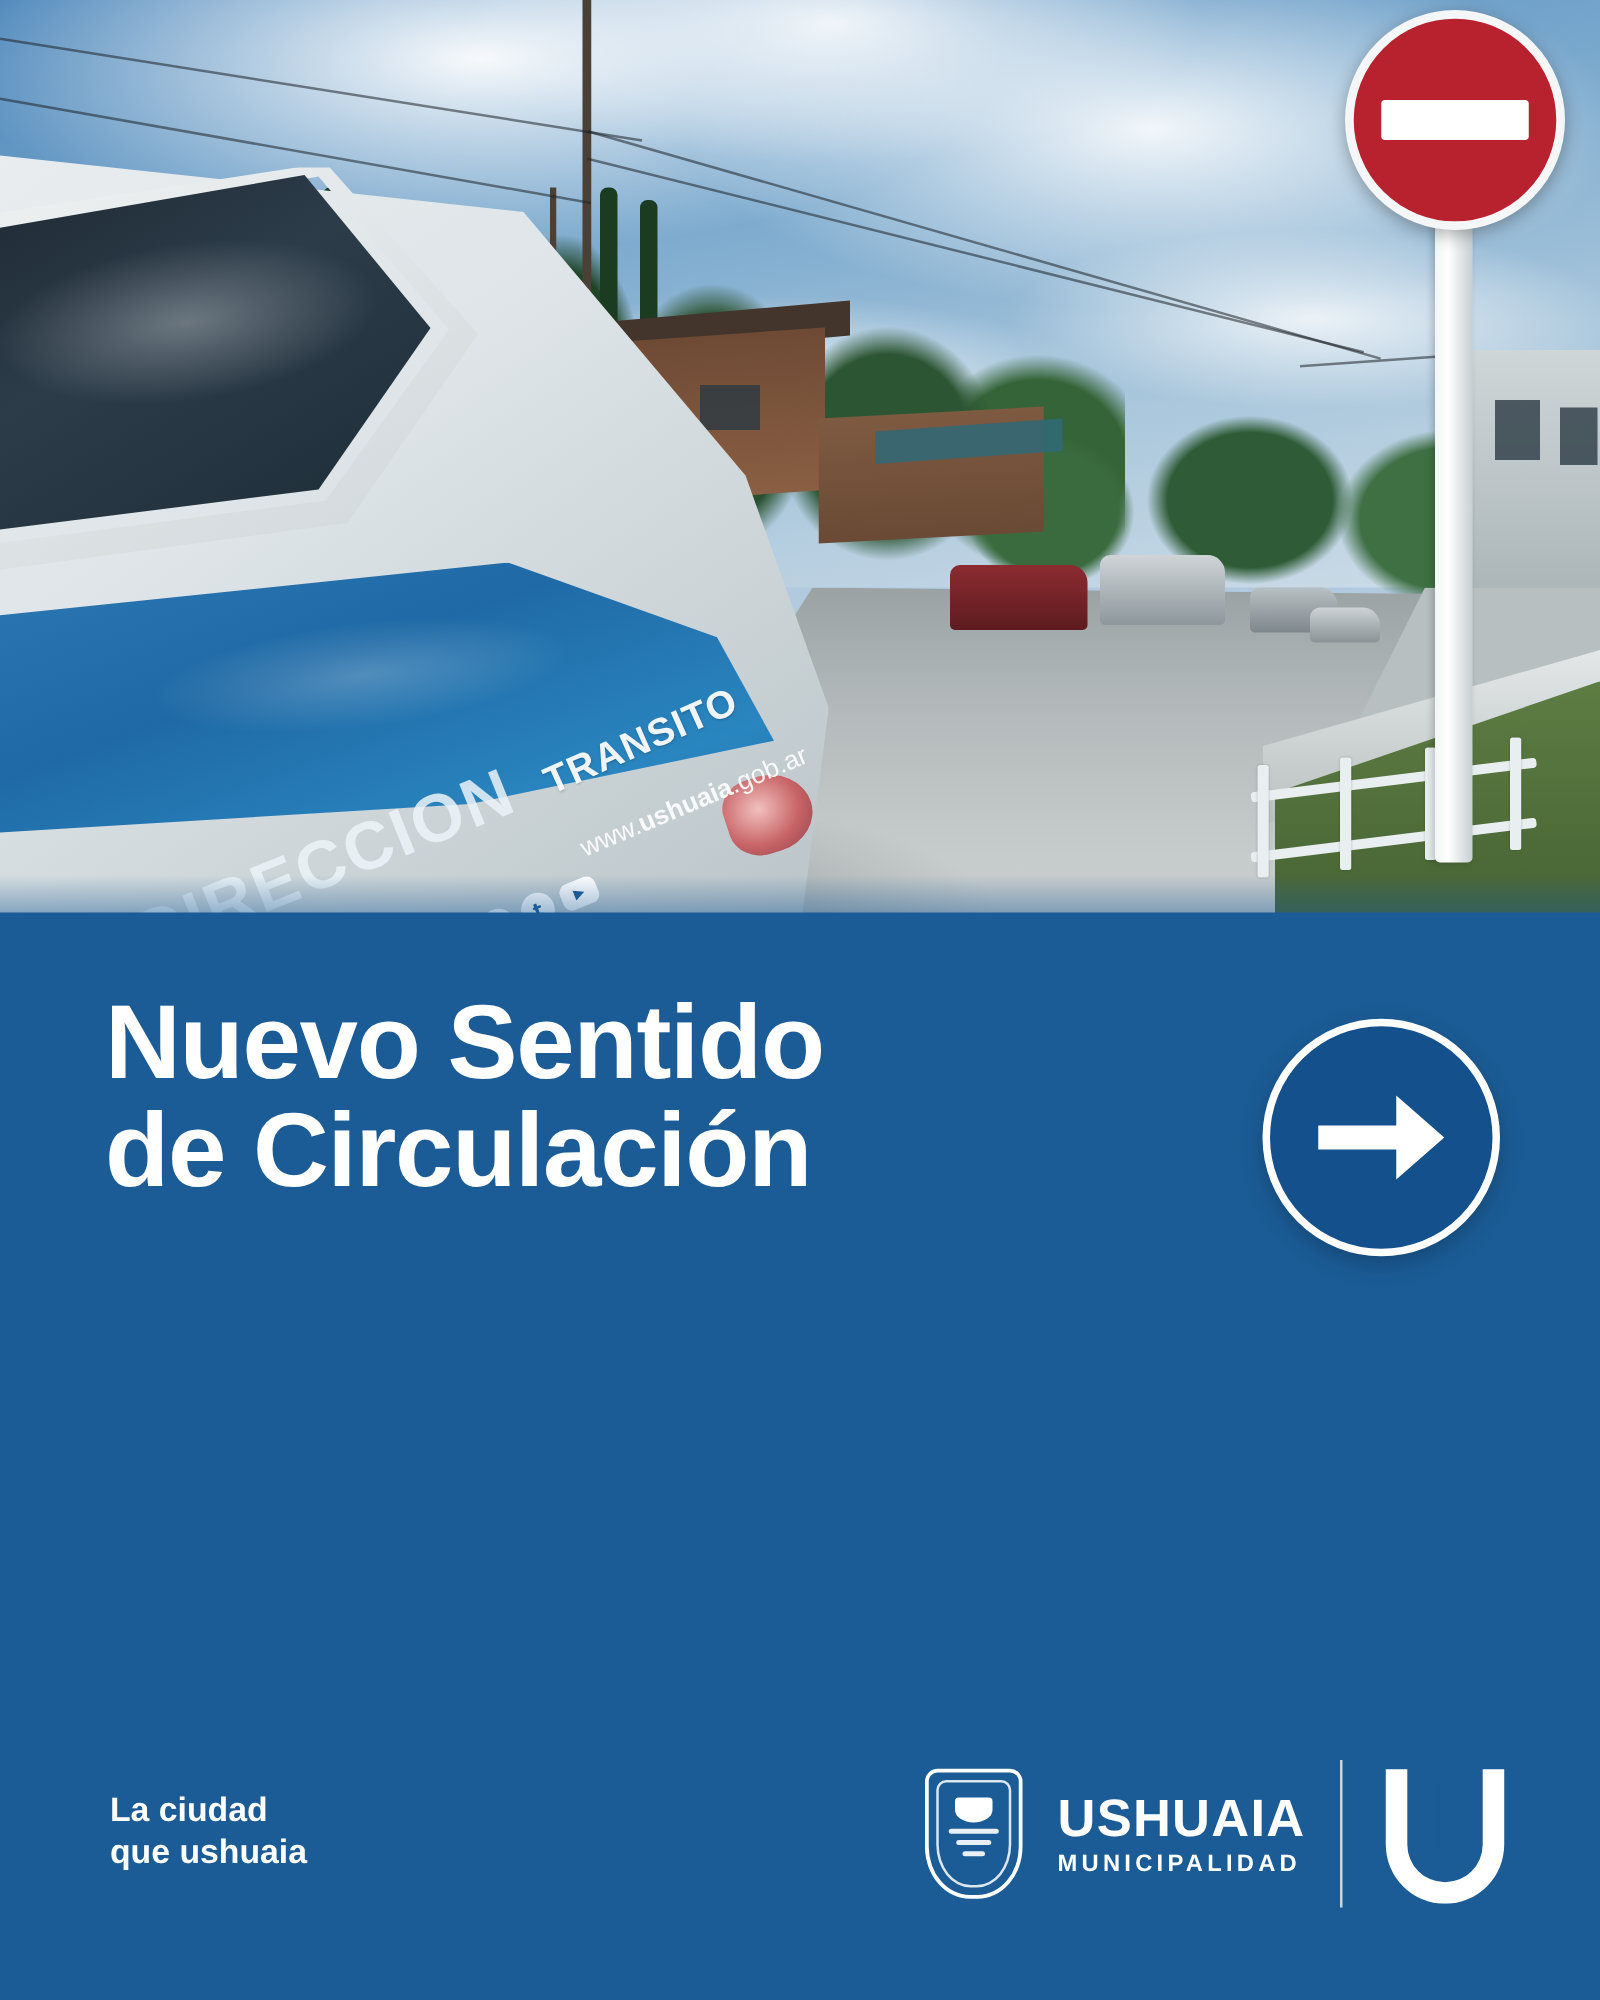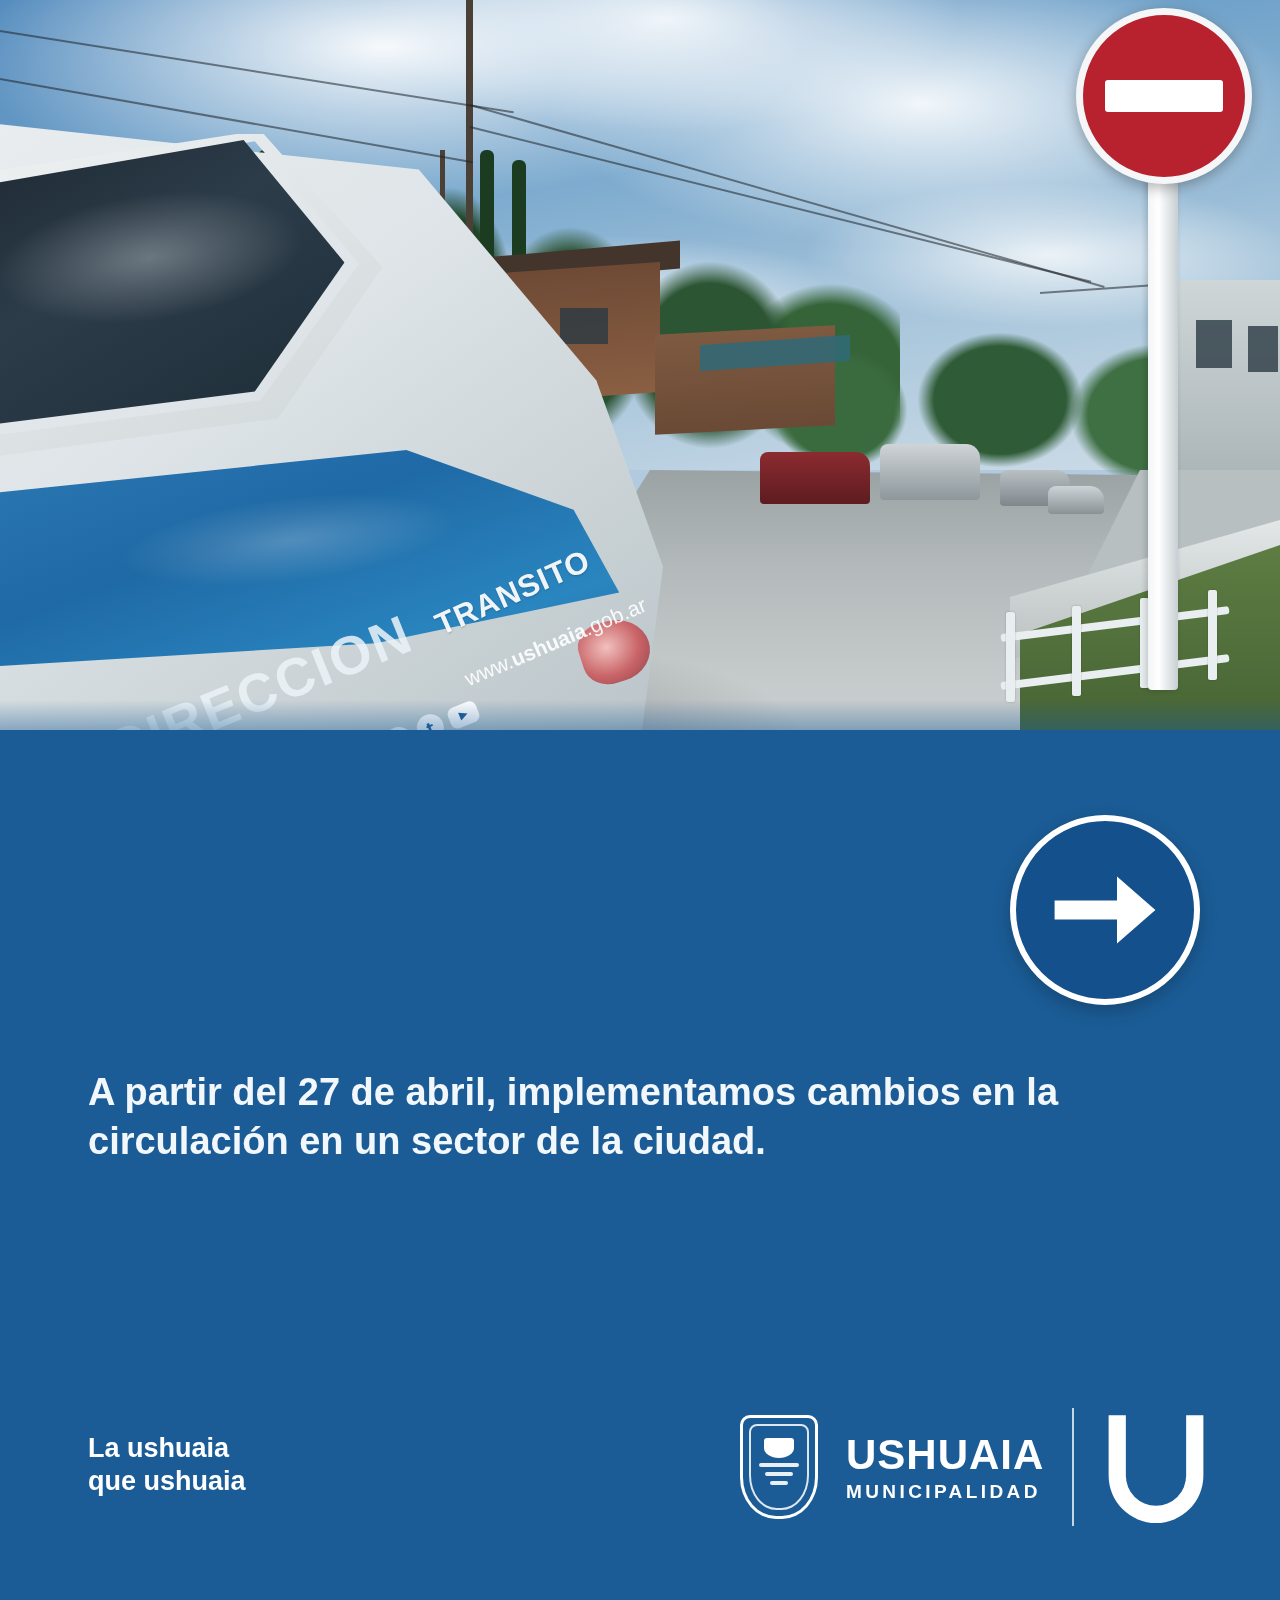--- a/index.html
+++ b/index.html
@@ -411,31 +411,34 @@
         <span class="soc">◎</span>
         <span class="soc">t</span>
         <span class="soc yt">▶</span>
       </div>
     </div>
   </div>
 
   <div class="panel-fade"></div>
   <div class="panel"></div>
 
+  <h1 class="headline">
+    <span>Nuevo Sentido</span>
+    <span class="l2">de Circulación</span>
+  </h1>
 
   <div class="arrow-sign">
     <svg viewBox="0 0 100 100" aria-hidden="true">
       <path d="M8 42 h52 v-20 l32 28 -32 28 v-20 h-52 z" fill="#ffffff"></path>
     </svg>
   </div>
 
-  <p class="subhead">A partir del 27 de abril, implementamos cambios en la circulación en un sector de la ciudad.</p>
 
   <div class="tagline">
-    <div>La ushuaia</div>
+    <div>La ciudad</div>
     <div>que ushuaia</div>
   </div>
 
   <div class="footer-logos">
     <div class="crest">
       <div class="crest-outline"></div>
       <div class="crest-inner">
         <div class="crest-shield"></div>
         <div class="crest-bar"></div>
         <div class="crest-bar s"></div>

